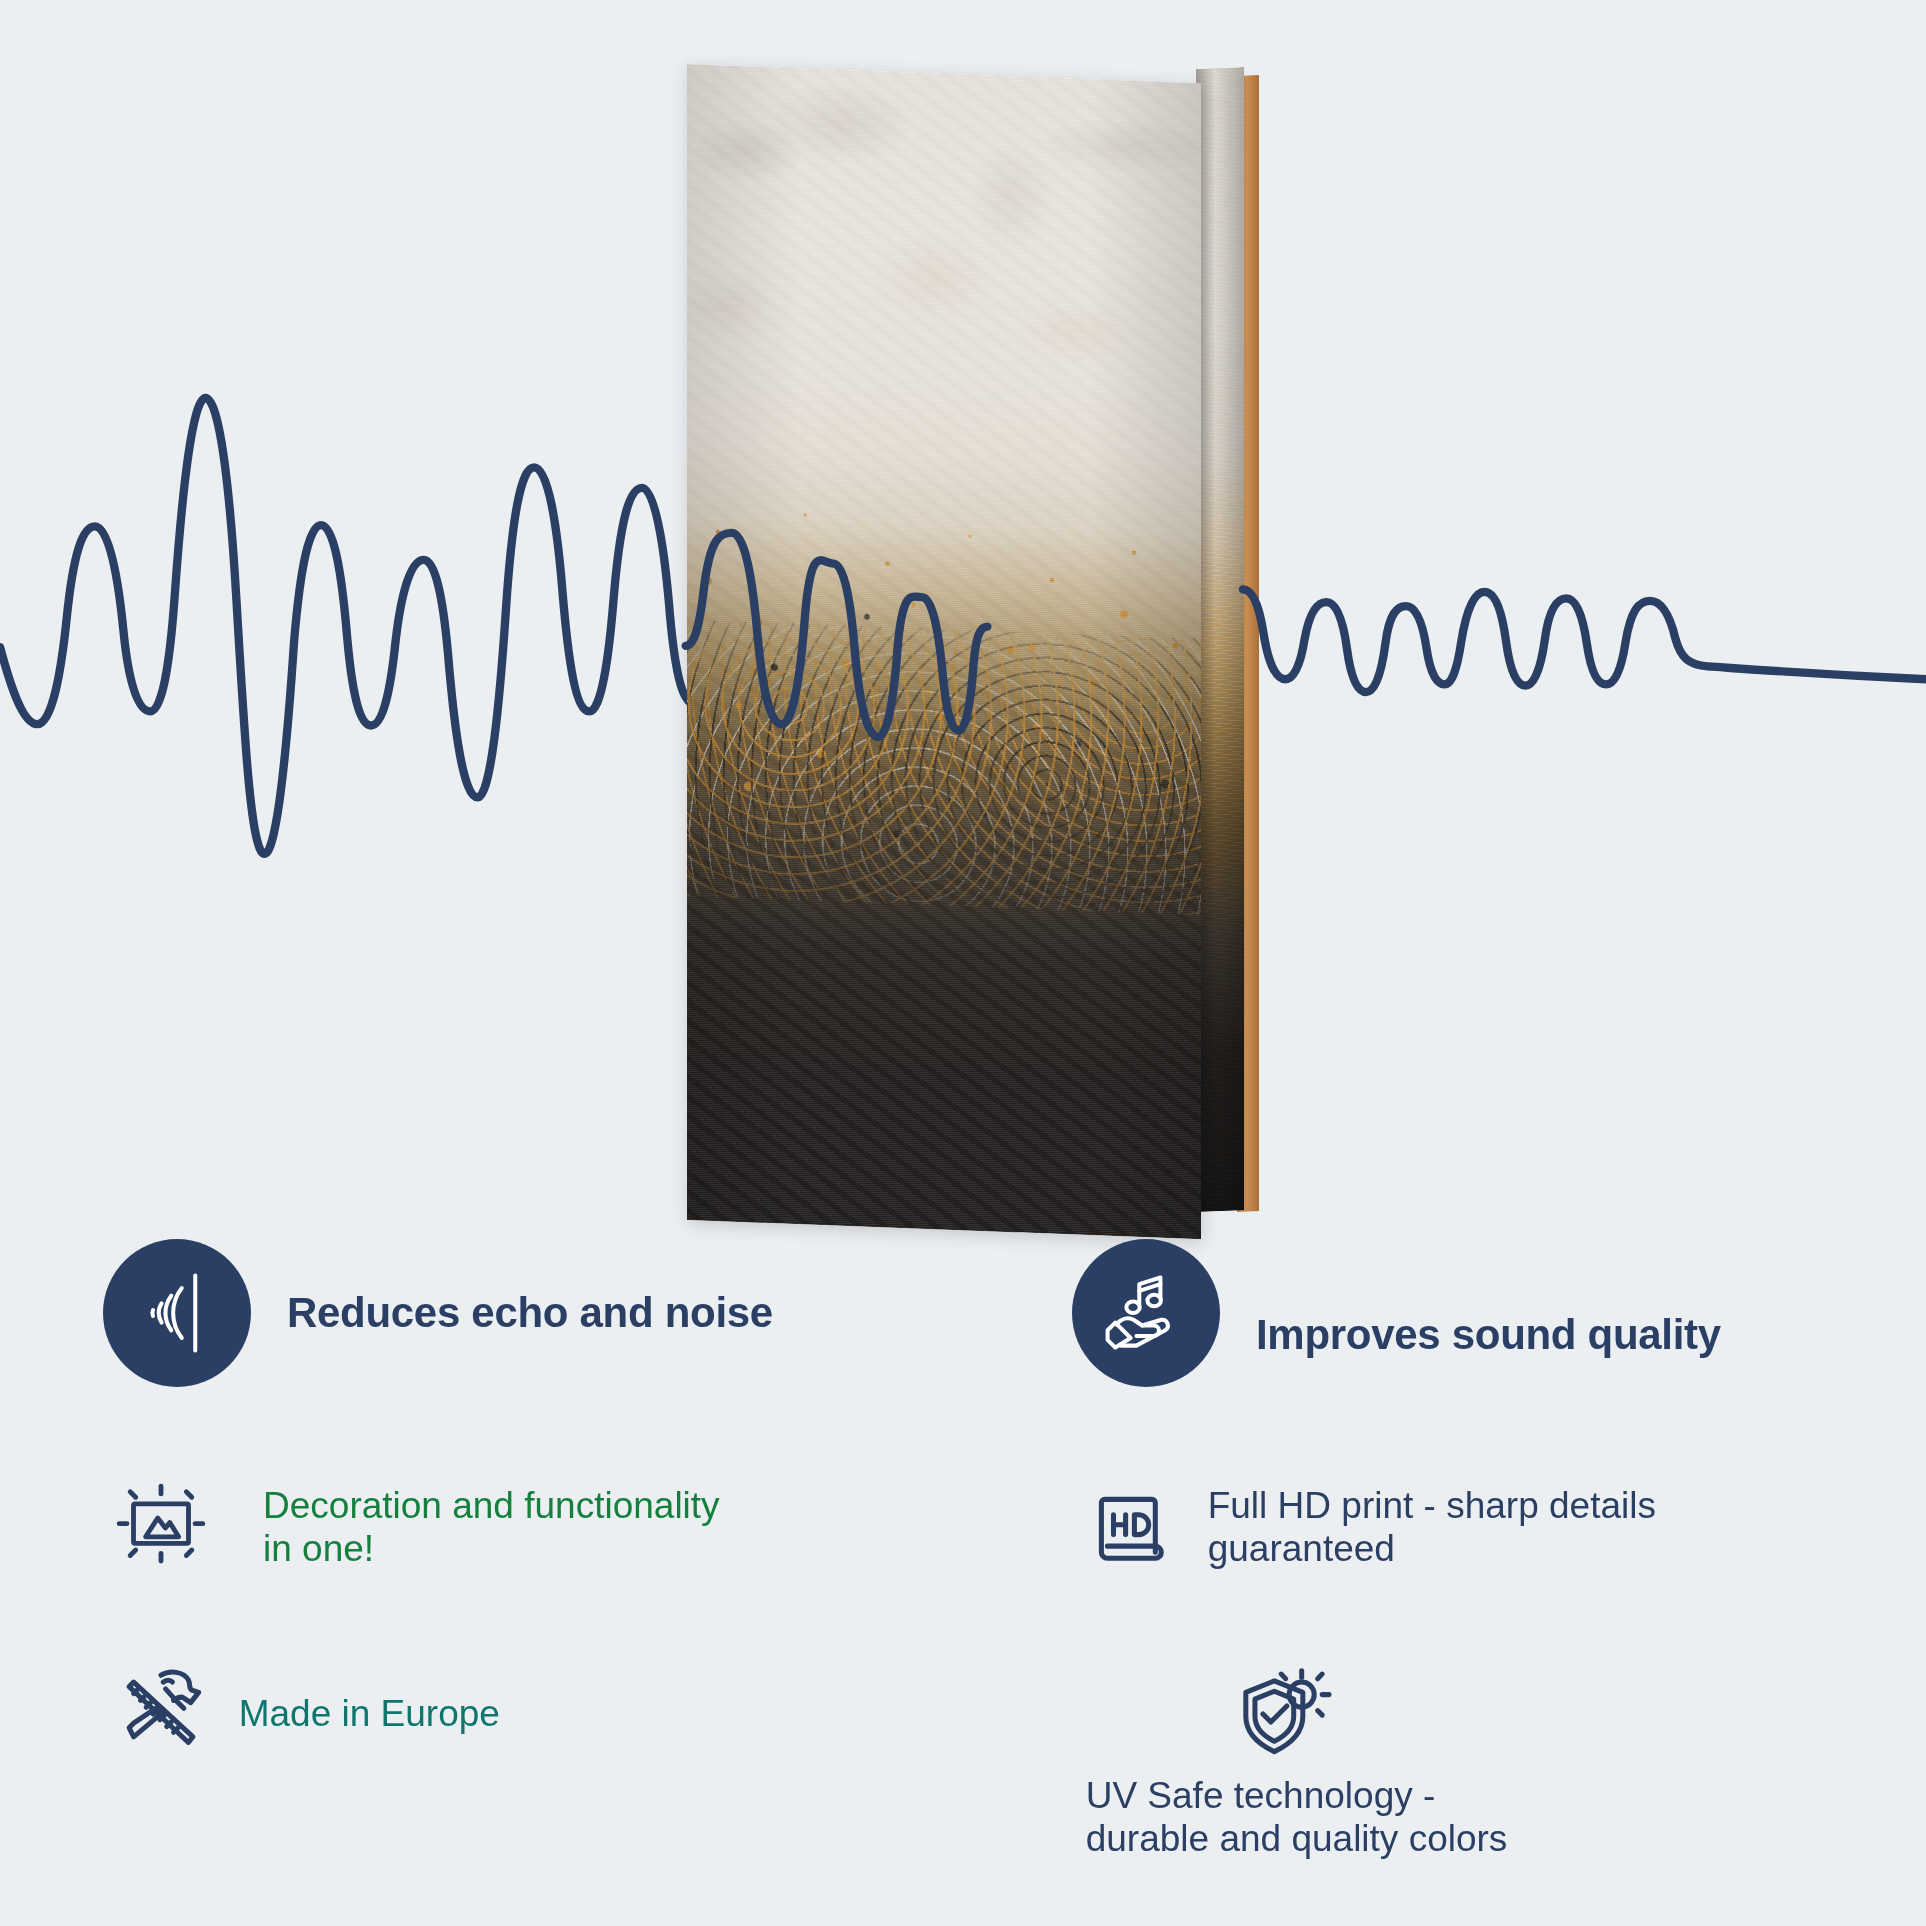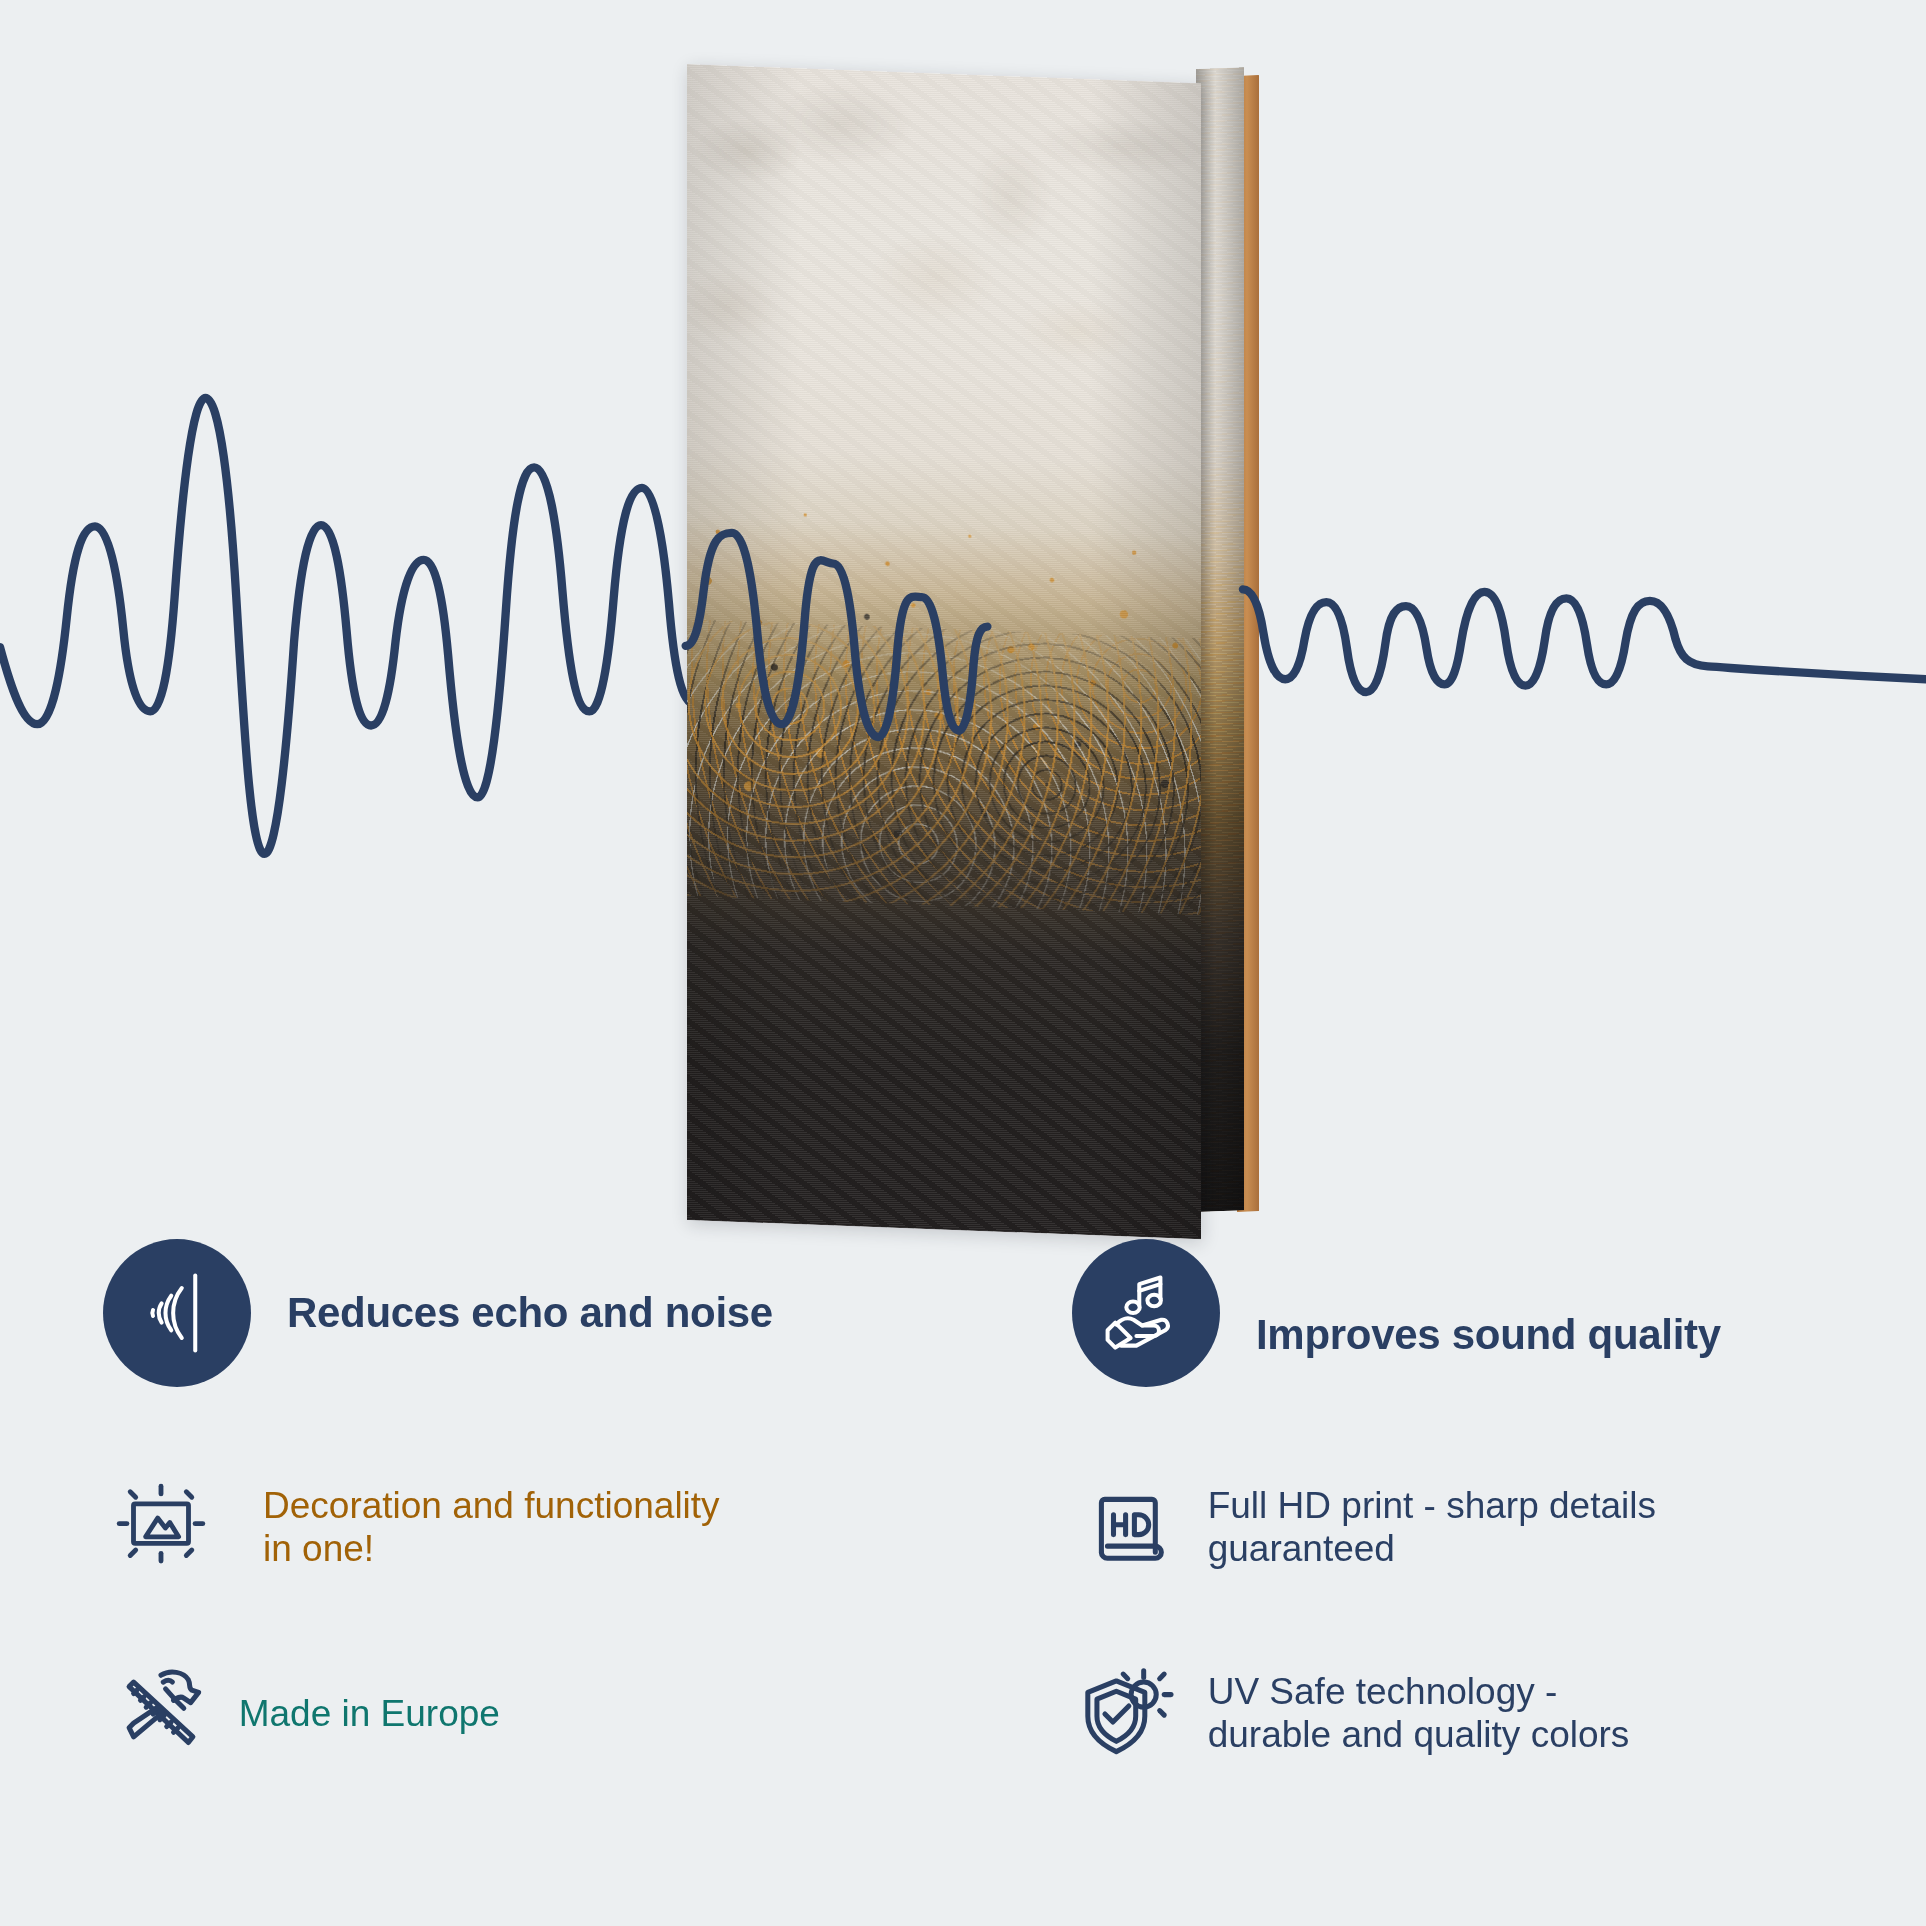--- a/index.html
+++ b/index.html
@@ -376,21 +376,21 @@
             <line x1="50" y1="73" x2="50" y2="80"></line>
             <line x1="12" y1="46" x2="19" y2="46"></line>
             <line x1="81" y1="46" x2="88" y2="46"></line>
             <line x1="22" y1="17" x2="27" y2="22"></line>
             <line x1="73" y1="17" x2="78" y2="22"></line>
             <line x1="22" y1="75" x2="27" y2="70"></line>
             <line x1="73" y1="75" x2="78" y2="70"></line>
           </g>
         </svg>
       </div>
-      <div class="small-text" style="color: #a16207; margin-left: 41px;">
+      <div class="small-text" style="color: #15803d; margin-left: 41px;">
         <div>Decoration and functionality</div>
         <div>in one!</div>
       </div>
     </div>
 
     <div class="feat-row" style="left:1069px;top:228px;">
       <div class="small-icon">
         <svg width="110" height="110" viewBox="0 0 100 100" aria-hidden="true">
           <g fill="none" stroke="#2a3f63" stroke-width="4.6" stroke-linecap="round" stroke-linejoin="round">
             <path d="M24 72 V27 A3 3 0 0 1 27 24 H70 A3 3 0 0 1 73 27 V72"></path>
@@ -420,21 +420,21 @@
             <path d="M54 28 L62 37 L70 45"></path>
             <path d="M52 22 C55 20, 58 20, 60 22"></path>
           </g>
         </svg>
       </div>
       <div class="small-text" style="color: #0f766e;">
         <div>Made in Europe</div>
       </div>
     </div>
 
-    <div class="feat-row" style="left:1069px;top:414px;">
+    <div class="feat-row" style="left:1069px;top:414px;flex-direction:column;">
       <div class="small-icon">
         <svg width="114" height="114" viewBox="0 0 100 100" aria-hidden="true">
           <g fill="none" stroke="#2a3f63" stroke-width="4.4" stroke-linecap="round" stroke-linejoin="round">
 
             <circle cx="62" cy="33" r="11"></circle>
             <line x1="62" y1="12" x2="62" y2="18"></line>
             <line x1="80" y1="33" x2="86" y2="33"></line>
             <line x1="76" y1="19" x2="80" y2="15"></line>
             <line x1="76" y1="47" x2="80" y2="51"></line>
             <line x1="48" y1="19" x2="44" y2="15"></line>

